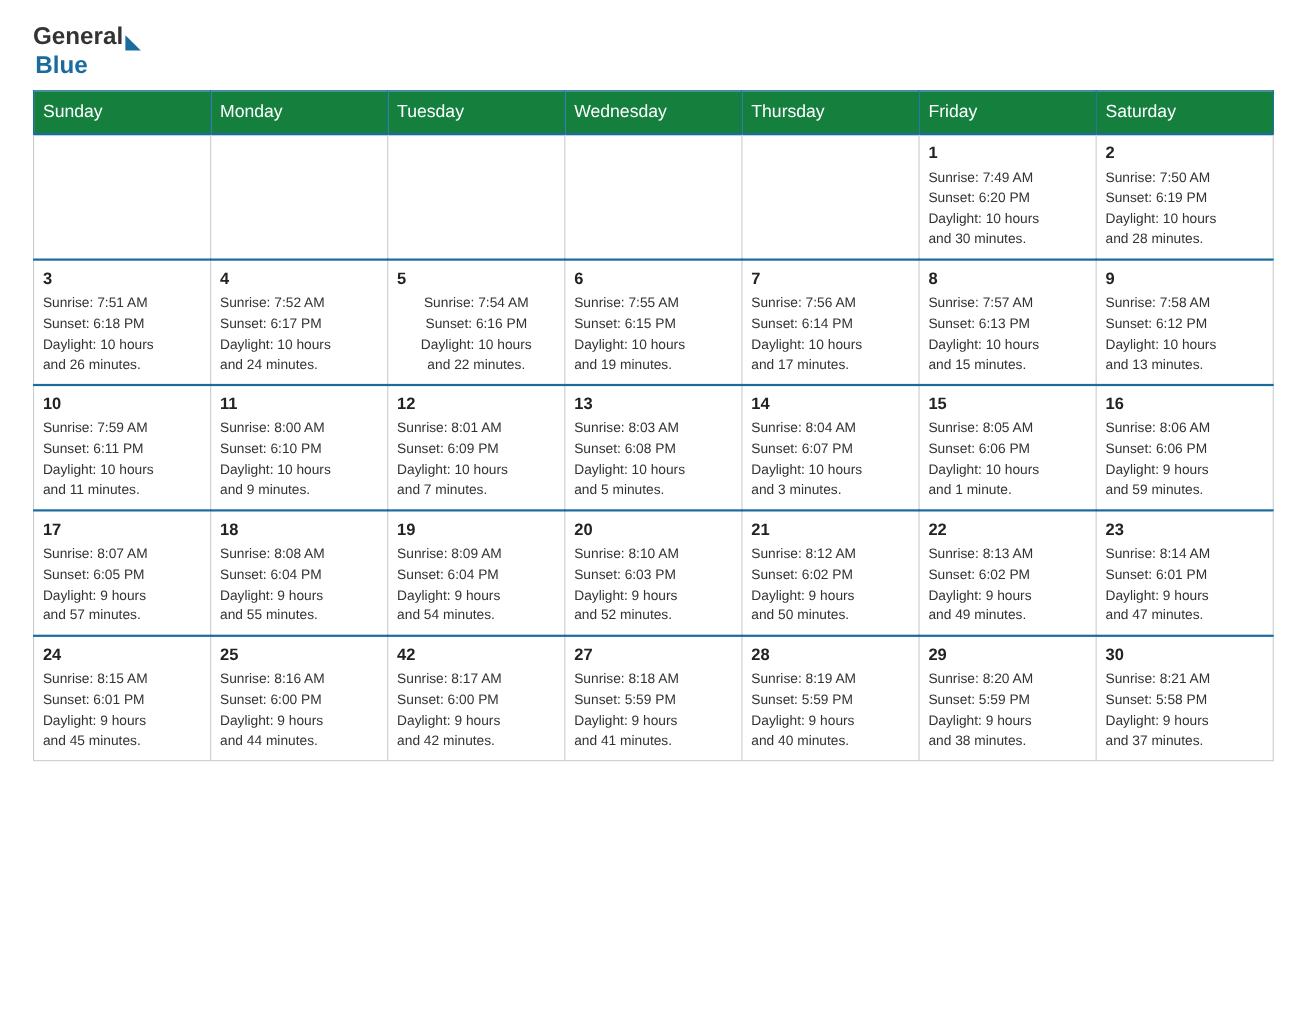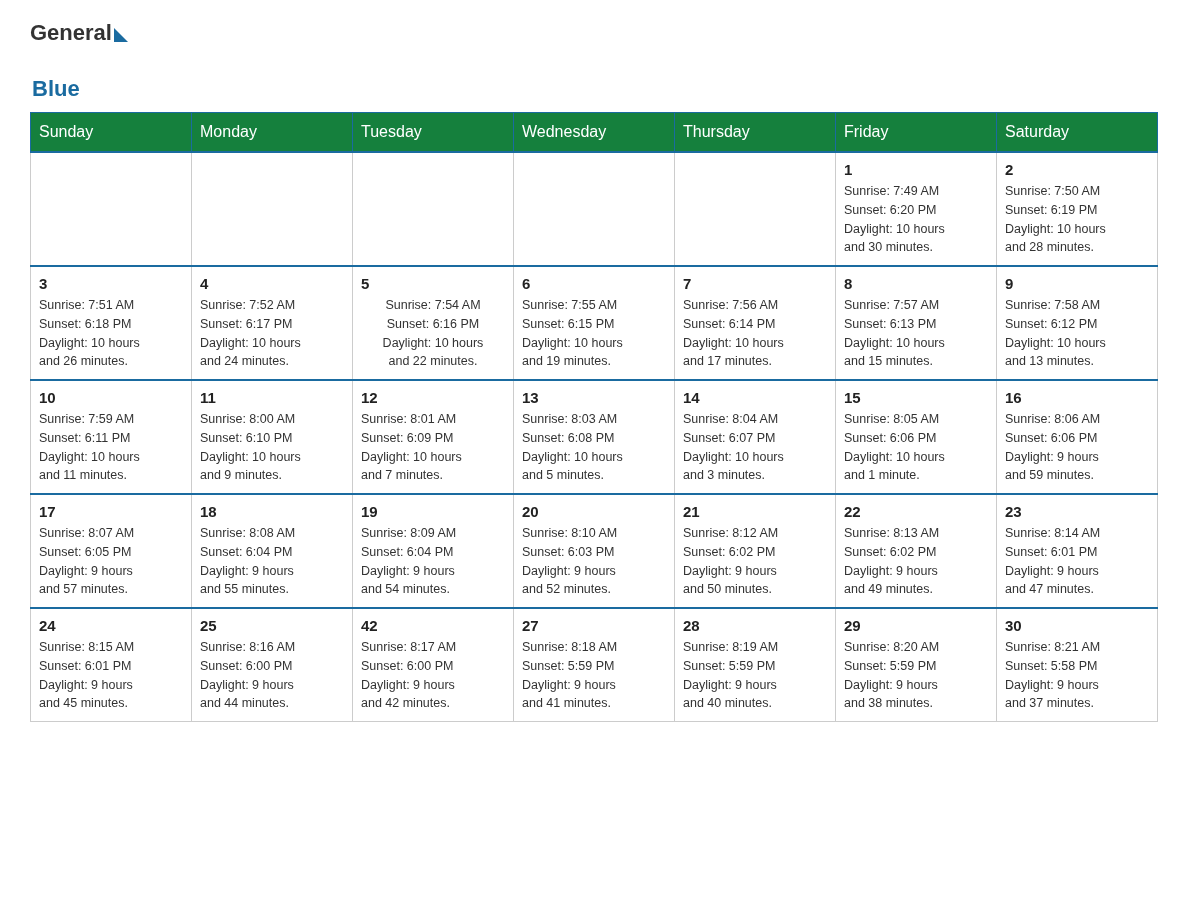--- a/index.html
+++ b/index.html
@@ -16,21 +16,21 @@
       align-items: flex-start;
       margin-bottom: 10px;
     }
     .logo {
       display: flex;
       flex-direction: column;
       align-items: flex-start;
     }
     .logo-top {
       display: flex;
-      align-items: center;
+      align-items: flex-end;
     }
     .logo-general {
       font-size: 22px;
       font-weight: bold;
       color: #333;
     }
     .logo-triangle {
       width: 0;
       height: 0;
       border-left: 14px solid #1a6ba0;
@@ -100,21 +100,20 @@
       font-size: 12.5px;
       color: #333;
       line-height: 1.5;
     }
     .empty-cell {
       background: #f9f9f9;
     }
     .logo-bottom-row {
       display: flex;
       align-items: flex-end;
-      margin-top: 30px;
     }
   </style>
 </head>
 <body>
 
 <div class="header">
   <div class="logo">
     <div class="logo-top">
       <span class="logo-general">General</span>
       <div class="logo-triangle"></div>

